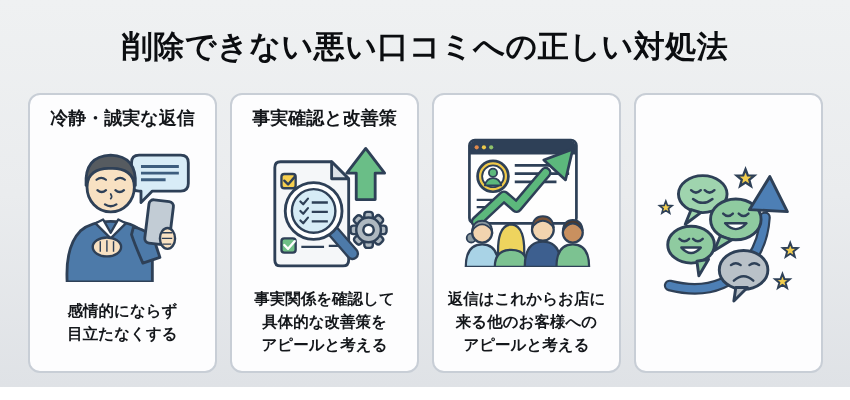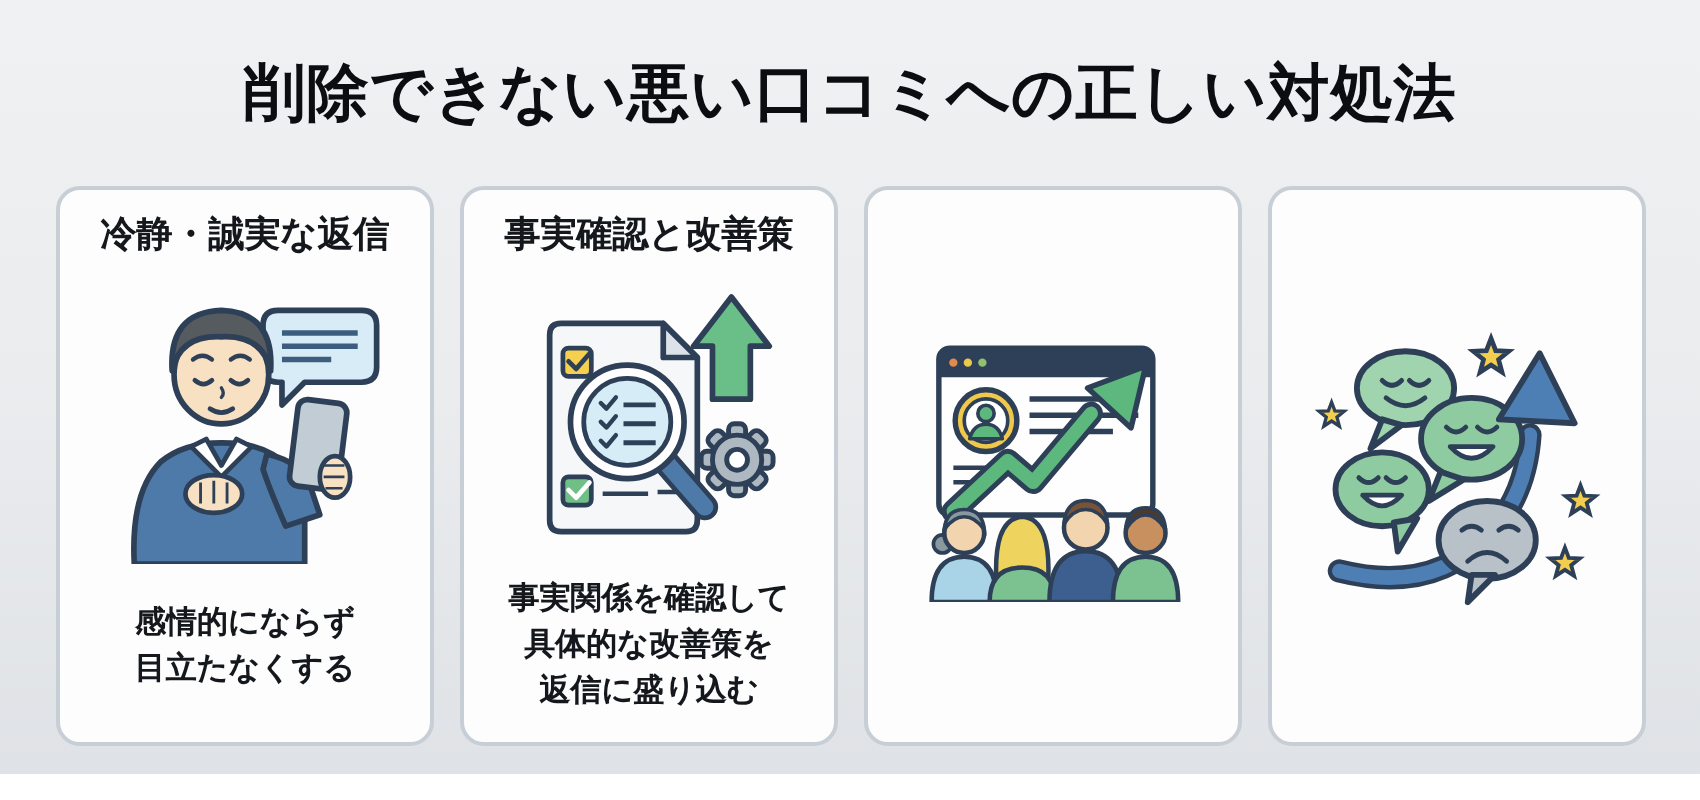--- a/index.html
+++ b/index.html
@@ -152,21 +152,21 @@
             <line x1="84" y1="98" x2="104" y2="121" stroke="#4d7aa9" stroke-width="9" stroke-linecap="round"></line>
             <circle cx="63" cy="76" r="30" fill="#ffffff" stroke="#2e4057" stroke-width="3"></circle>
             <circle cx="63" cy="76" r="23" fill="#d6ecf6" stroke="#2e4057" stroke-width="2.5"></circle>
             <path d="M49 66 l3 3 l5 -6 M49 76 l3 3 l5 -6 M49 86 l3 3 l5 -6" stroke="#2e4057" stroke-width="2.3" fill="none" stroke-linecap="round" stroke-linejoin="round"></path>
             <path d="M61 67 H78 M61 77 H78 M61 87 H78" stroke="#2e4057" stroke-width="2.6" fill="none"></path>
           </g>
         </svg>
       </div>
       <div class="card-body">事実関係を確認して
 具体的な改善策を
-返信に盛り込む</div>
+アピールと考える</div>
     </div>
 
     <div class="card">
       <div class="card-art">
         <svg width="150" height="136" viewBox="0 0 155 150">
 
           <g>
             <rect x="14" y="10" width="118" height="92" rx="6" fill="#fefefe" stroke="#2e4057" stroke-width="3"></rect>
             <path d="M14 20 Q14 10 24 10 H122 Q132 10 132 20 V26 H14 Z" fill="#2e4057"></path>
             <circle cx="22" cy="18" r="2.3" fill="#e08a4c"></circle>
@@ -205,20 +205,23 @@
               <path d="M75 150 Q75 122 95 122 Q115 122 115 150 Z" fill="#3d5f8f" stroke="#2e4057" stroke-width="2.5"></path>
             </g>
             <g>
               <circle cx="128" cy="112" r="11" fill="#c9905f" stroke="#2e4057" stroke-width="2.5"></circle>
               <path d="M117 110 Q118 98 128 98 Q138 98 139 110 Q134 102 128 102 Q122 102 117 110 Z" fill="#4c3a2e" stroke="#2e4057" stroke-width="2"></path>
               <path d="M110 150 Q110 125 128 125 Q146 125 146 150 Z" fill="#7cc291" stroke="#2e4057" stroke-width="2.5"></path>
             </g>
           </g>
         </svg>
       </div>
+      <div class="card-body">返信はこれからお店に
+来る他のお客様への
+アピールと考える</div>
     </div>
 
     <div class="card">
       <div class="card-art">
         <svg width="146" height="140" viewBox="0 0 150 144">
           <defs>
             <path id="star4" d="M0 -8 L2 -2.75 L7.6 -2.5 L3.23 1.05 L4.7 6.5 L0 3.4 L-4.7 6.5 L-3.23 1.05 L-7.6 -2.5 L-2 -2.75 Z"></path>
           </defs>
 
           <g>

